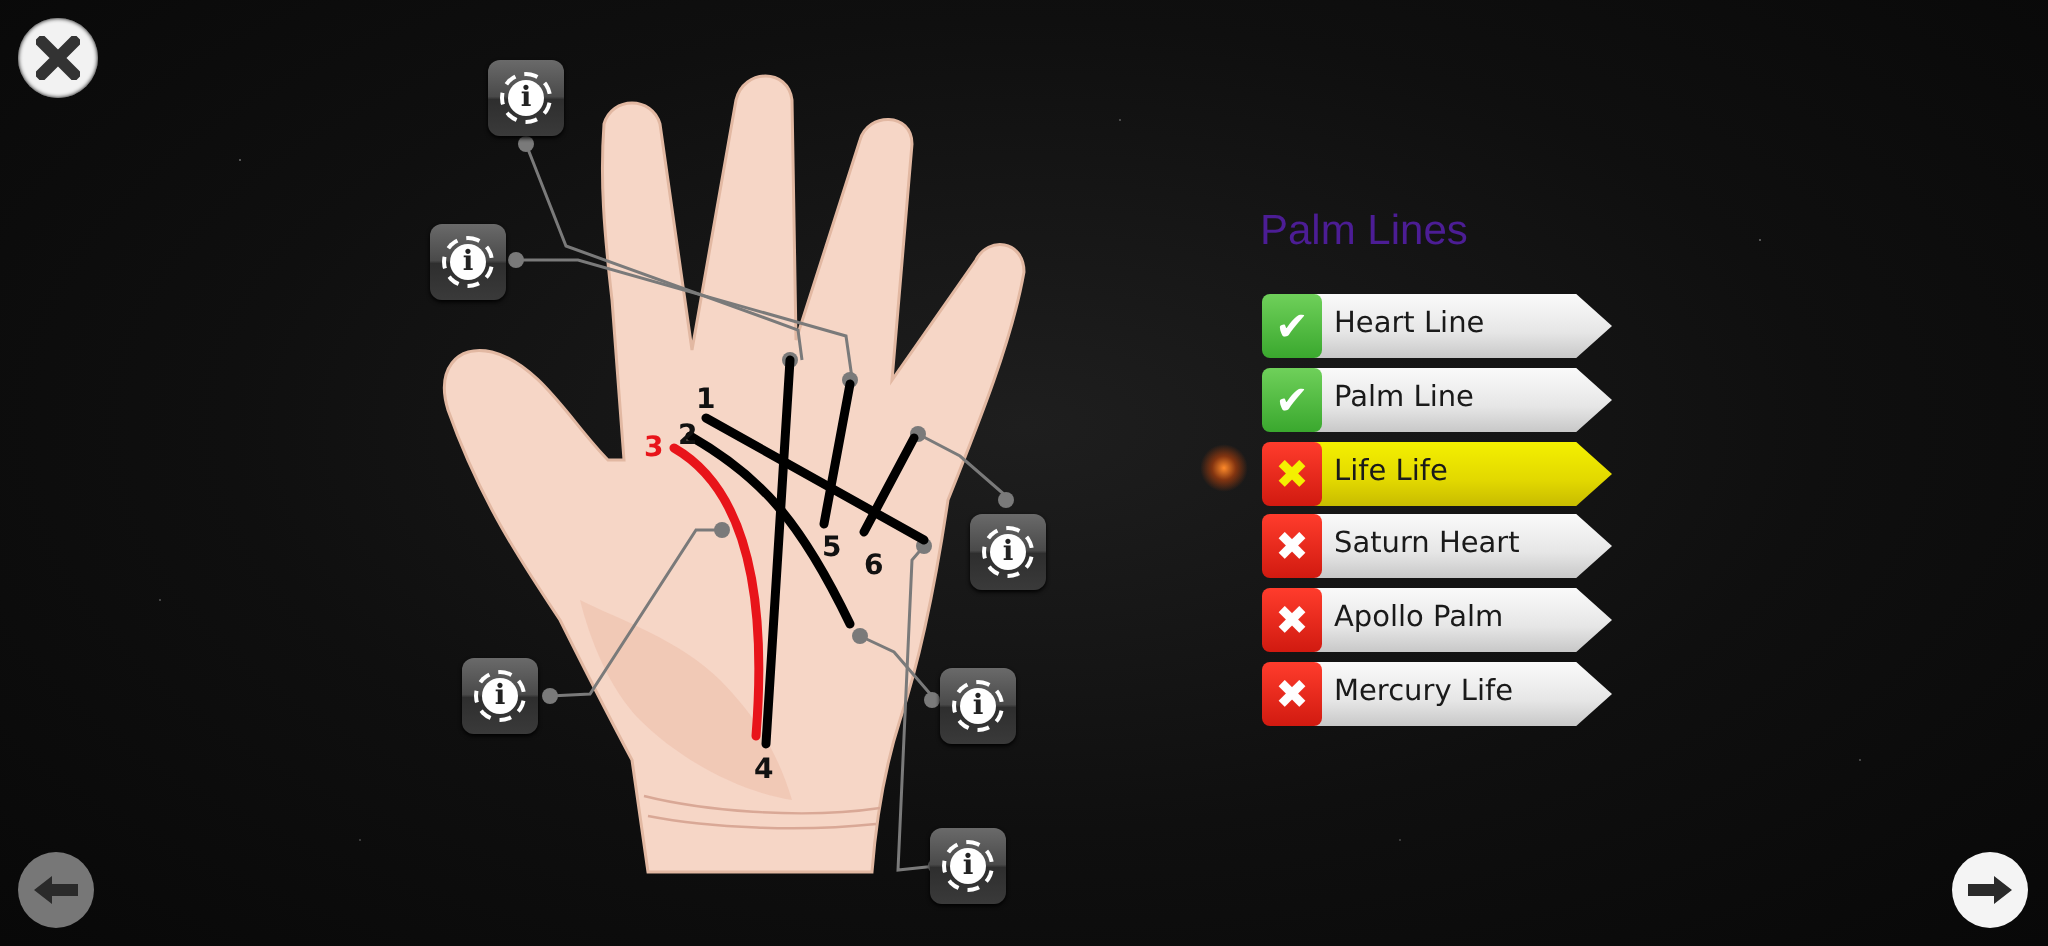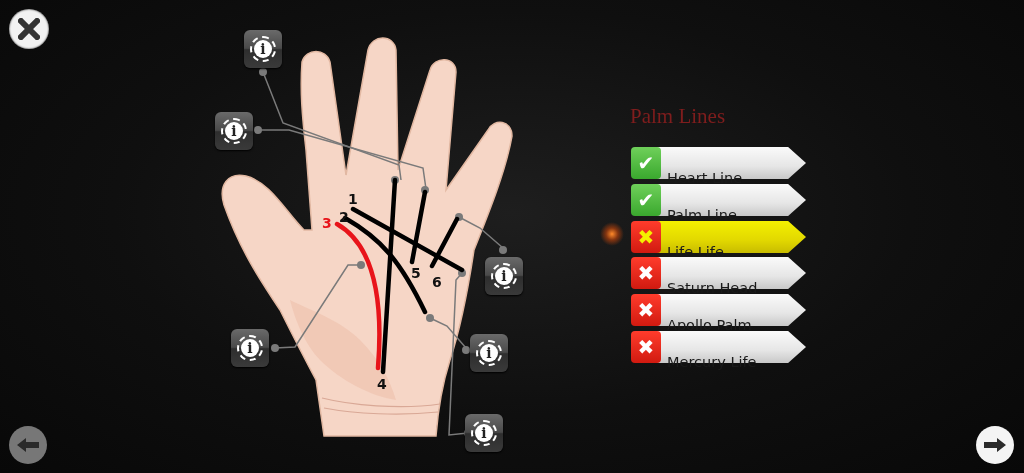--- a/index.html
+++ b/index.html
@@ -30,28 +30,28 @@
   #hand { position:absolute; left:0; top:0; }
 
   .info-btn { position:absolute; width:38px; height:38px; border-radius:6px;
     background: linear-gradient(#6a6a6a 0%, #4a4a4a 48%, #2e2e2e 52%, #3a3a3a 100%);
     box-shadow: 0 1px 2px #000; display:flex; align-items:center; justify-content:center; }
   .info-btn .ring { width:26px; height:26px; border-radius:50%; border:2px dashed #fff; display:flex;
     align-items:center; justify-content:center; box-sizing:border-box; }
   .info-btn .dot { width:18px; height:18px; border-radius:50%; background:#fff; color:#222;
     font: bold 14px "DejaVu Serif", serif; display:flex; align-items:center; justify-content:center; }
 
-  .panel-title { position:absolute; left:630px; top:104px; color:#7f1d1d; font-size:21px;
-    font-family:Liberation Serif, serif; }
+  .panel-title { position:absolute; left:630px; top:104px; color:#4c1d95; font-size:21px;
+    font-family:Liberation Sans, sans-serif; }
   .line-item { position:absolute; left:631px; width:175px; height:32px; }
   .line-item .tag { position:absolute; left:26px; top:0; width:149px; height:32px;
     background: linear-gradient(#fafafa 0%, #e6e6e6 60%, #c8c8c8 100%);
     clip-path: polygon(0 0, 88% 0, 100% 50%, 88% 100%, 0 100%); }
   .line-item.active .tag { background: linear-gradient(#f4f000 0%, #e2d800 60%, #c8bc00 100%); }
-  .line-item .label { position:absolute; left:36px; top:7px; font-size:14.5px; color:#1a1a1a;margin-top:16px; }
+  .line-item .label { position:absolute; left:36px; top:7px; font-size:14.5px; color:#1a1a1a; }
   .line-item .status { position:absolute; left:0; top:0; width:30px; height:32px; border-radius:4px;
     display:flex; align-items:center; justify-content:center; font-weight:bold; font-size:20px; color:#fff; }
   .status.ok { background: linear-gradient(#6fd05a, #3aa82e); }
   .status.bad { background: linear-gradient(#ff3c2c, #d11a10); }
   .line-item.active .status.bad { color:#f4f000; }
 </style>
 </head>
 <body>
 
 <div class="stars"></div>
@@ -162,21 +162,21 @@
     <span class="label">Palm Line</span>
   <div class="status ok">✔</div>
 </div>
 <div class="line-item active" style="top:221px;">
   <div class="tag"></div>
     <span class="label">Life Life</span>
   <div class="status bad">✖</div>
 </div>
 <div class="line-item" style="top:257px;">
   <div class="tag"></div>
-    <span class="label">Saturn Head</span>
+    <span class="label">Saturn Heart</span>
   <div class="status bad">✖</div>
 </div>
 <div class="line-item" style="top:294px;">
   <div class="tag"></div>
     <span class="label">Apollo Palm</span>
   <div class="status bad">✖</div>
 </div>
 <div class="line-item" style="top:331px;">
   <div class="tag"></div>
     <span class="label">Mercury Life</span>

